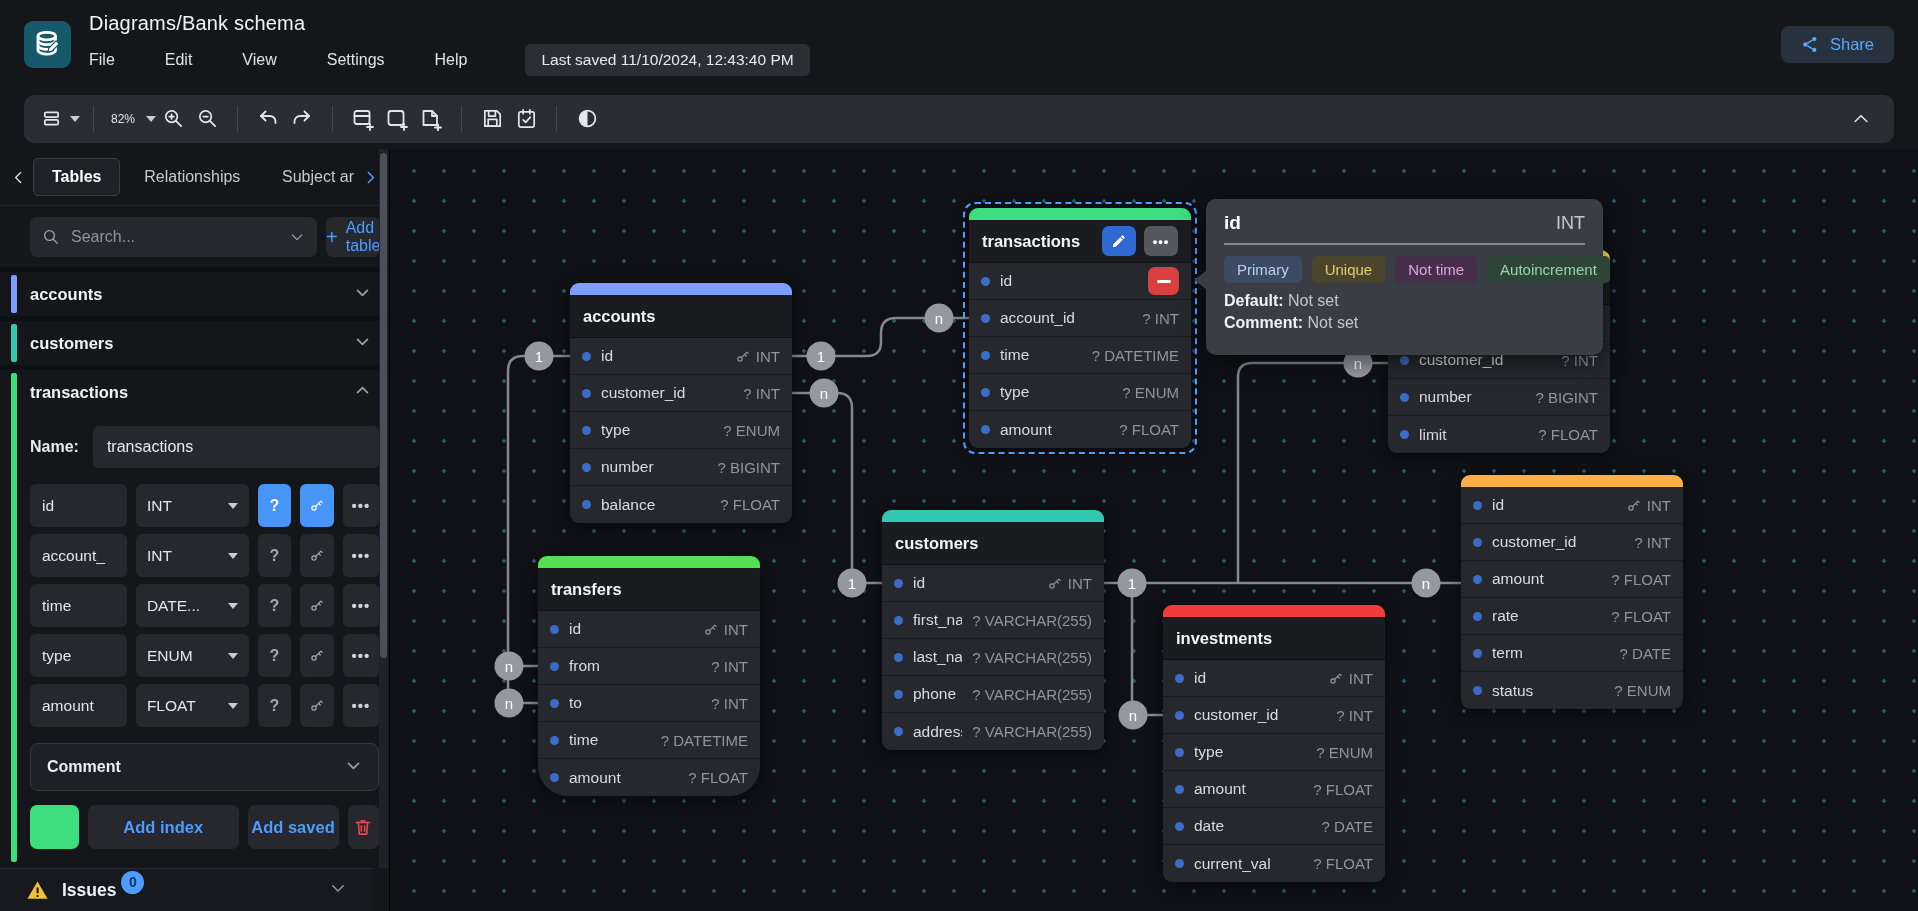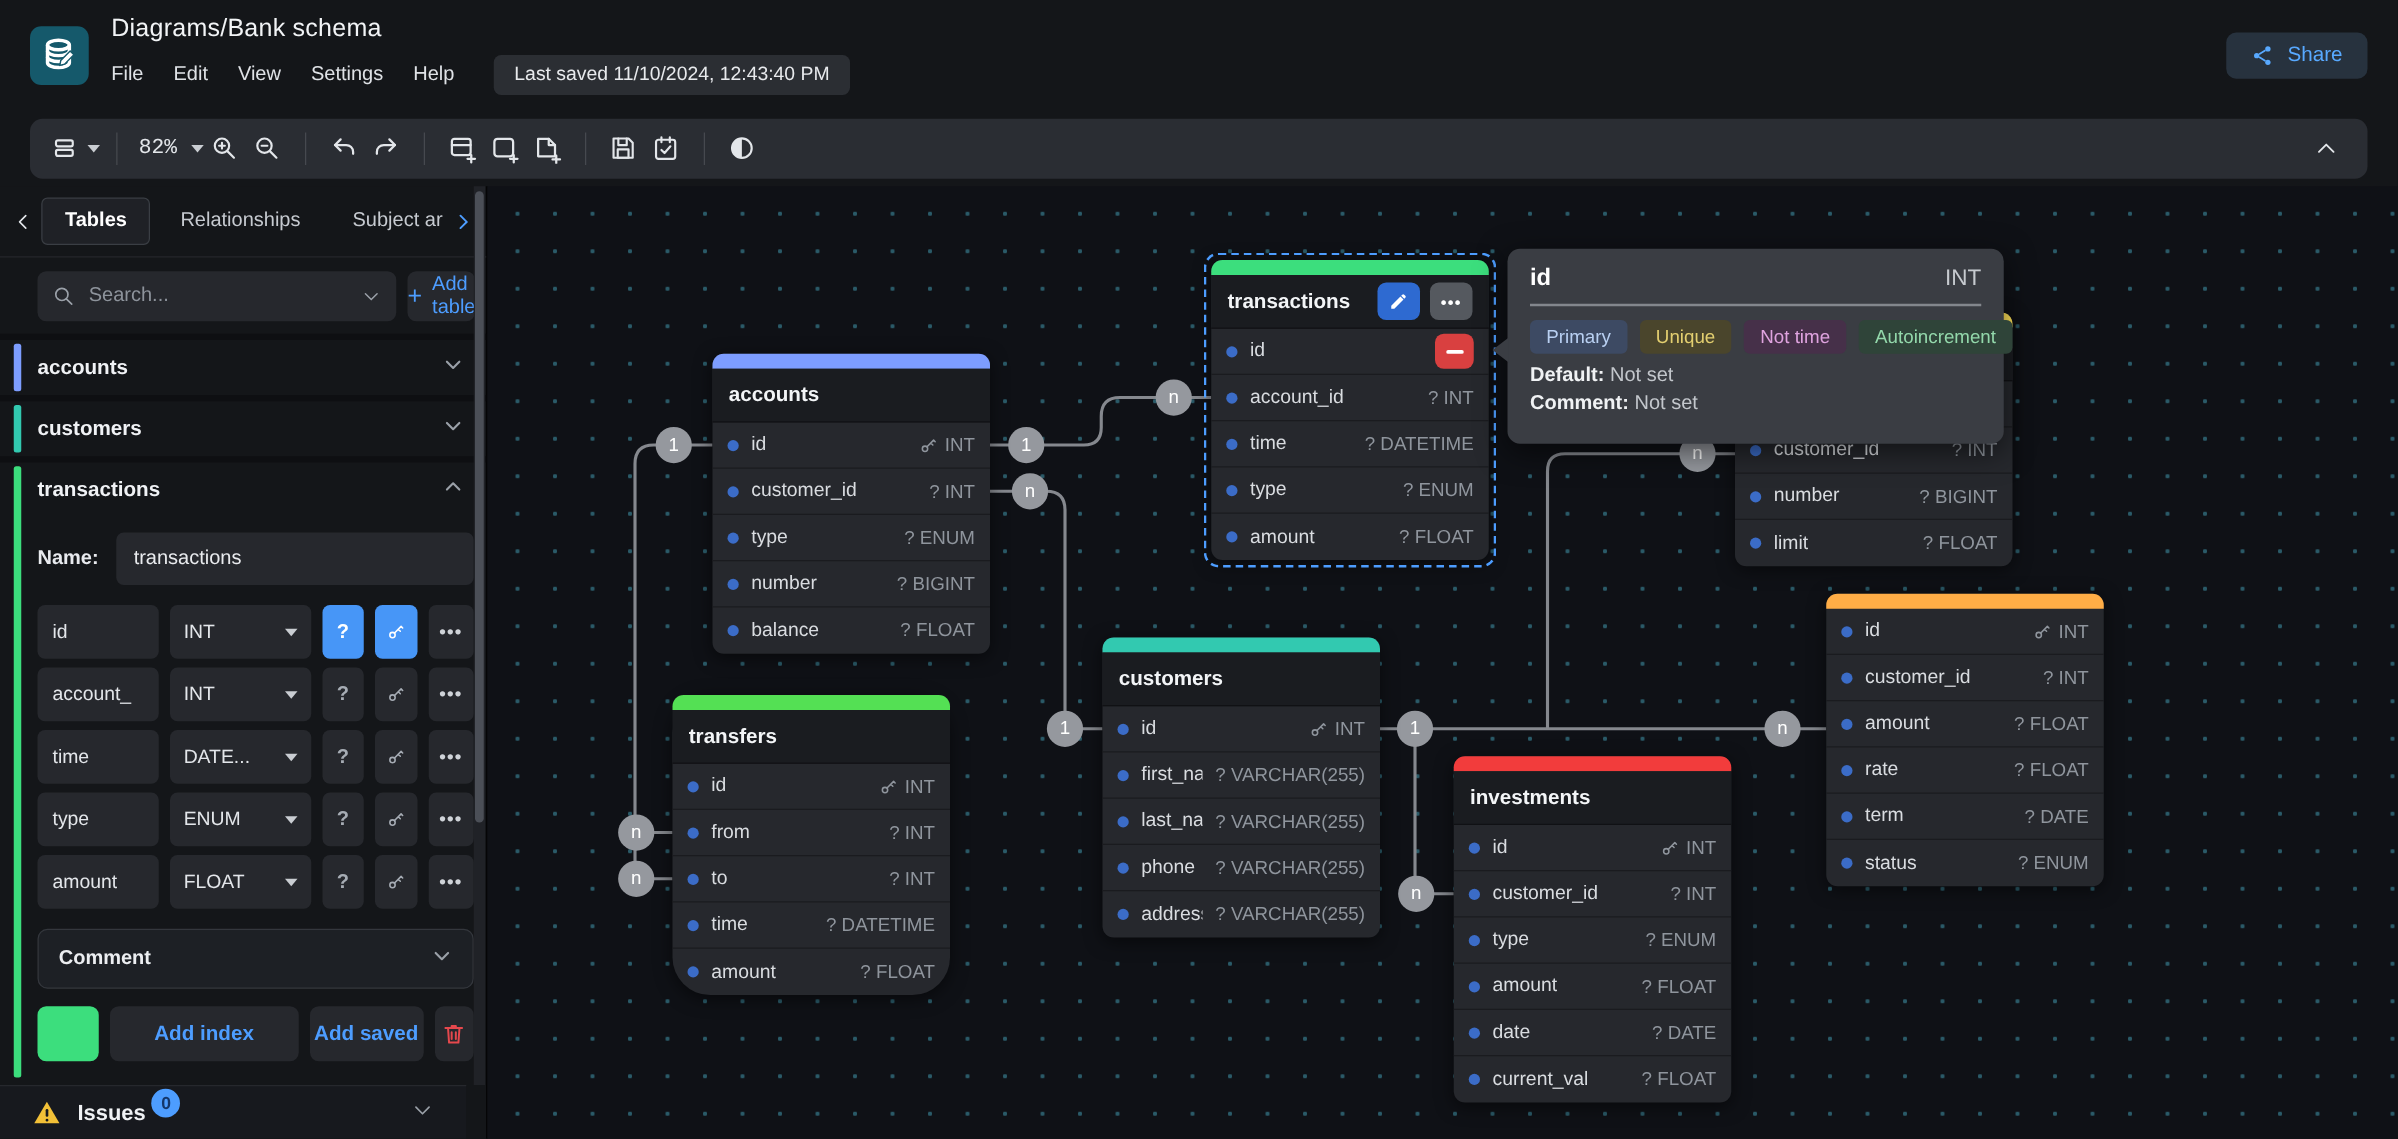--- a/index.html
+++ b/index.html
@@ -5,36 +5,36 @@
   * { margin:0; padding:0; box-sizing:border-box; }
   html,body { width:1918px; height:911px; overflow:hidden; background:#141619;
     font-family:"Liberation Sans", sans-serif; color:#e5e7eb; }
 
   
   .topbar { height:88px; display:flex; align-items:center; padding:0 24px; background:#141619; }
   .logo { width:47px; height:47px; border-radius:9px; background:#15596b; display:flex;
     align-items:center; justify-content:center; flex:none; }
   .titleblock { margin-left:18px; }
   .apptitle { font-size:20px; color:#f2f4f6; letter-spacing:.2px; }
-  .menurow { display:flex; align-items:center; gap:24px; margin-top:9px; }
+  .menurow { display:flex; align-items:center; gap:50px; margin-top:9px; }
   .menuitem { font-size:16px; color:#dfe2e6; cursor:default; }
   .lastsaved { background:#2b2e33; border-radius:6px; padding:7px 16px; font-size:15.5px;
     color:#e8eaed; margin-left:8px; white-space:nowrap; }
   .sharebtn { margin-left:auto; background:#27323e; border-radius:8px; padding:9px 20px;
     display:flex; align-items:center; gap:10px; color:#58a9ff; font-size:16.5px; }
 
   
   .toolrow { height:61px; display:flex; align-items:center; padding:0 24px; background:#141619; }
   .toolbar { flex:1; height:48px; background:#2a2d33; border-radius:10px; display:flex;
     align-items:center; padding:0 16px; }
   .tbtn { height:34px; min-width:34px; display:flex; align-items:center; justify-content:center;
     border-radius:6px; gap:4px; }
   .tbtn svg { display:block; }
   .tdiv { width:1px; height:26px; background:#46494f; margin:0 13px; }
-  .zoomtxt { font-size:17px; color:#e3e6ea; padding:0 4px;font-family:Liberation Mono, monospace; }
+  .zoomtxt { font-size:12px; color:#e3e6ea; padding:0 4px; }
   .caret { width:0; height:0; border-left:5px solid transparent; border-right:5px solid transparent;
     border-top:6px solid #c9cdd2; margin-left:3px; }
 
   
   .main { display:flex; height:762px; }
 
   
   .sidebar { width:390px; position:relative; background:#141619; flex:none; border-right:1px solid #000; }
   .tabs { height:57px; display:flex; align-items:center; padding:0 10px; border-bottom:1px solid #24262b; gap:6px; }
   .tab { padding:9px 18px; font-size:16px; color:#c6cad0; white-space:nowrap; overflow:hidden; }

